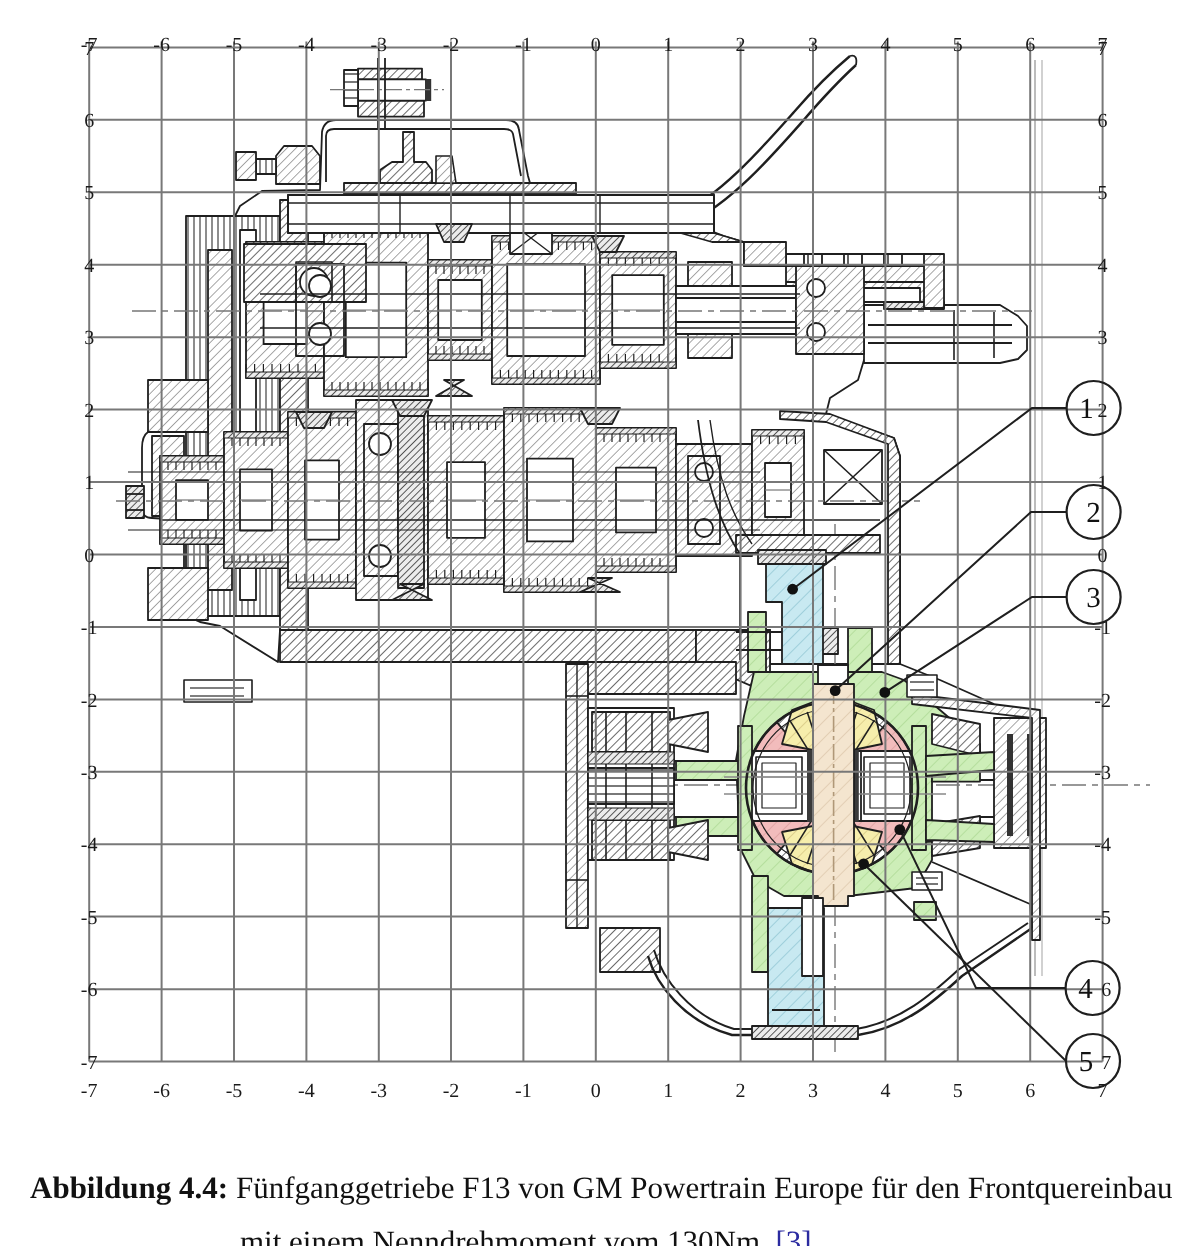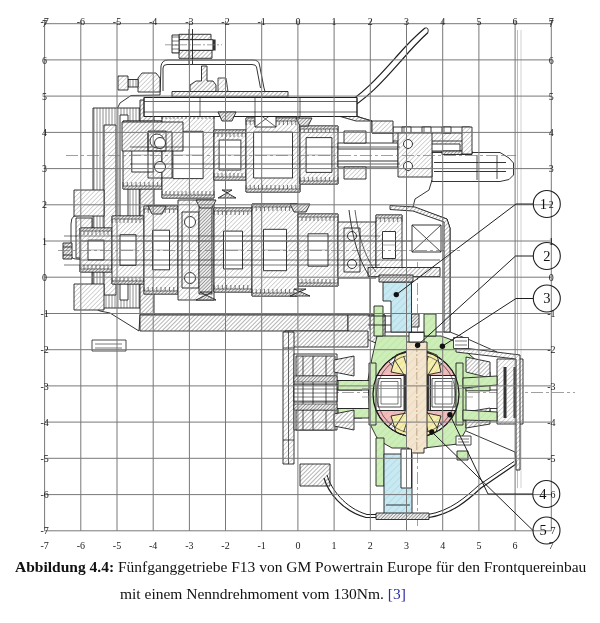--- a/index.html
+++ b/index.html
@@ -1,17 +1,17 @@
 <!DOCTYPE html>
 <html><head><meta charset="utf-8">
 <style>
 html,body{margin:0;padding:0;background:white;width:600px;height:623px;overflow:hidden;}
 svg{filter:blur(0.3px);}
 .cap{filter:blur(0.2px);}
-.cap{position:absolute;font-family:"Liberation Serif",serif;font-size:15.5px;color:#111;white-space:nowrap;}
+.cap{position:absolute;font-family:"Liberation Serif",serif;font-size:15.5px;color:#111;white-space:nowrap;margin-top:28px;}
 </style></head>
 <body>
 <svg width="600" height="560" viewBox="0 0 600 560" style="position:absolute;top:0;left:0">
 <defs>
 <pattern id="h45" width="3" height="3" patternUnits="userSpaceOnUse" patternTransform="rotate(45)">
   <rect width="3" height="3" fill="white"></rect>
         <line x1="0" y1="0" x2="0" y2="3" stroke="#5a5a5a" stroke-width="0.9"></line>
 </pattern>
 <pattern id="h45d" width="2.4" height="2.4" patternUnits="userSpaceOnUse" patternTransform="rotate(45)">
   <rect width="2.4" height="2.4" fill="#ececec"></rect>

